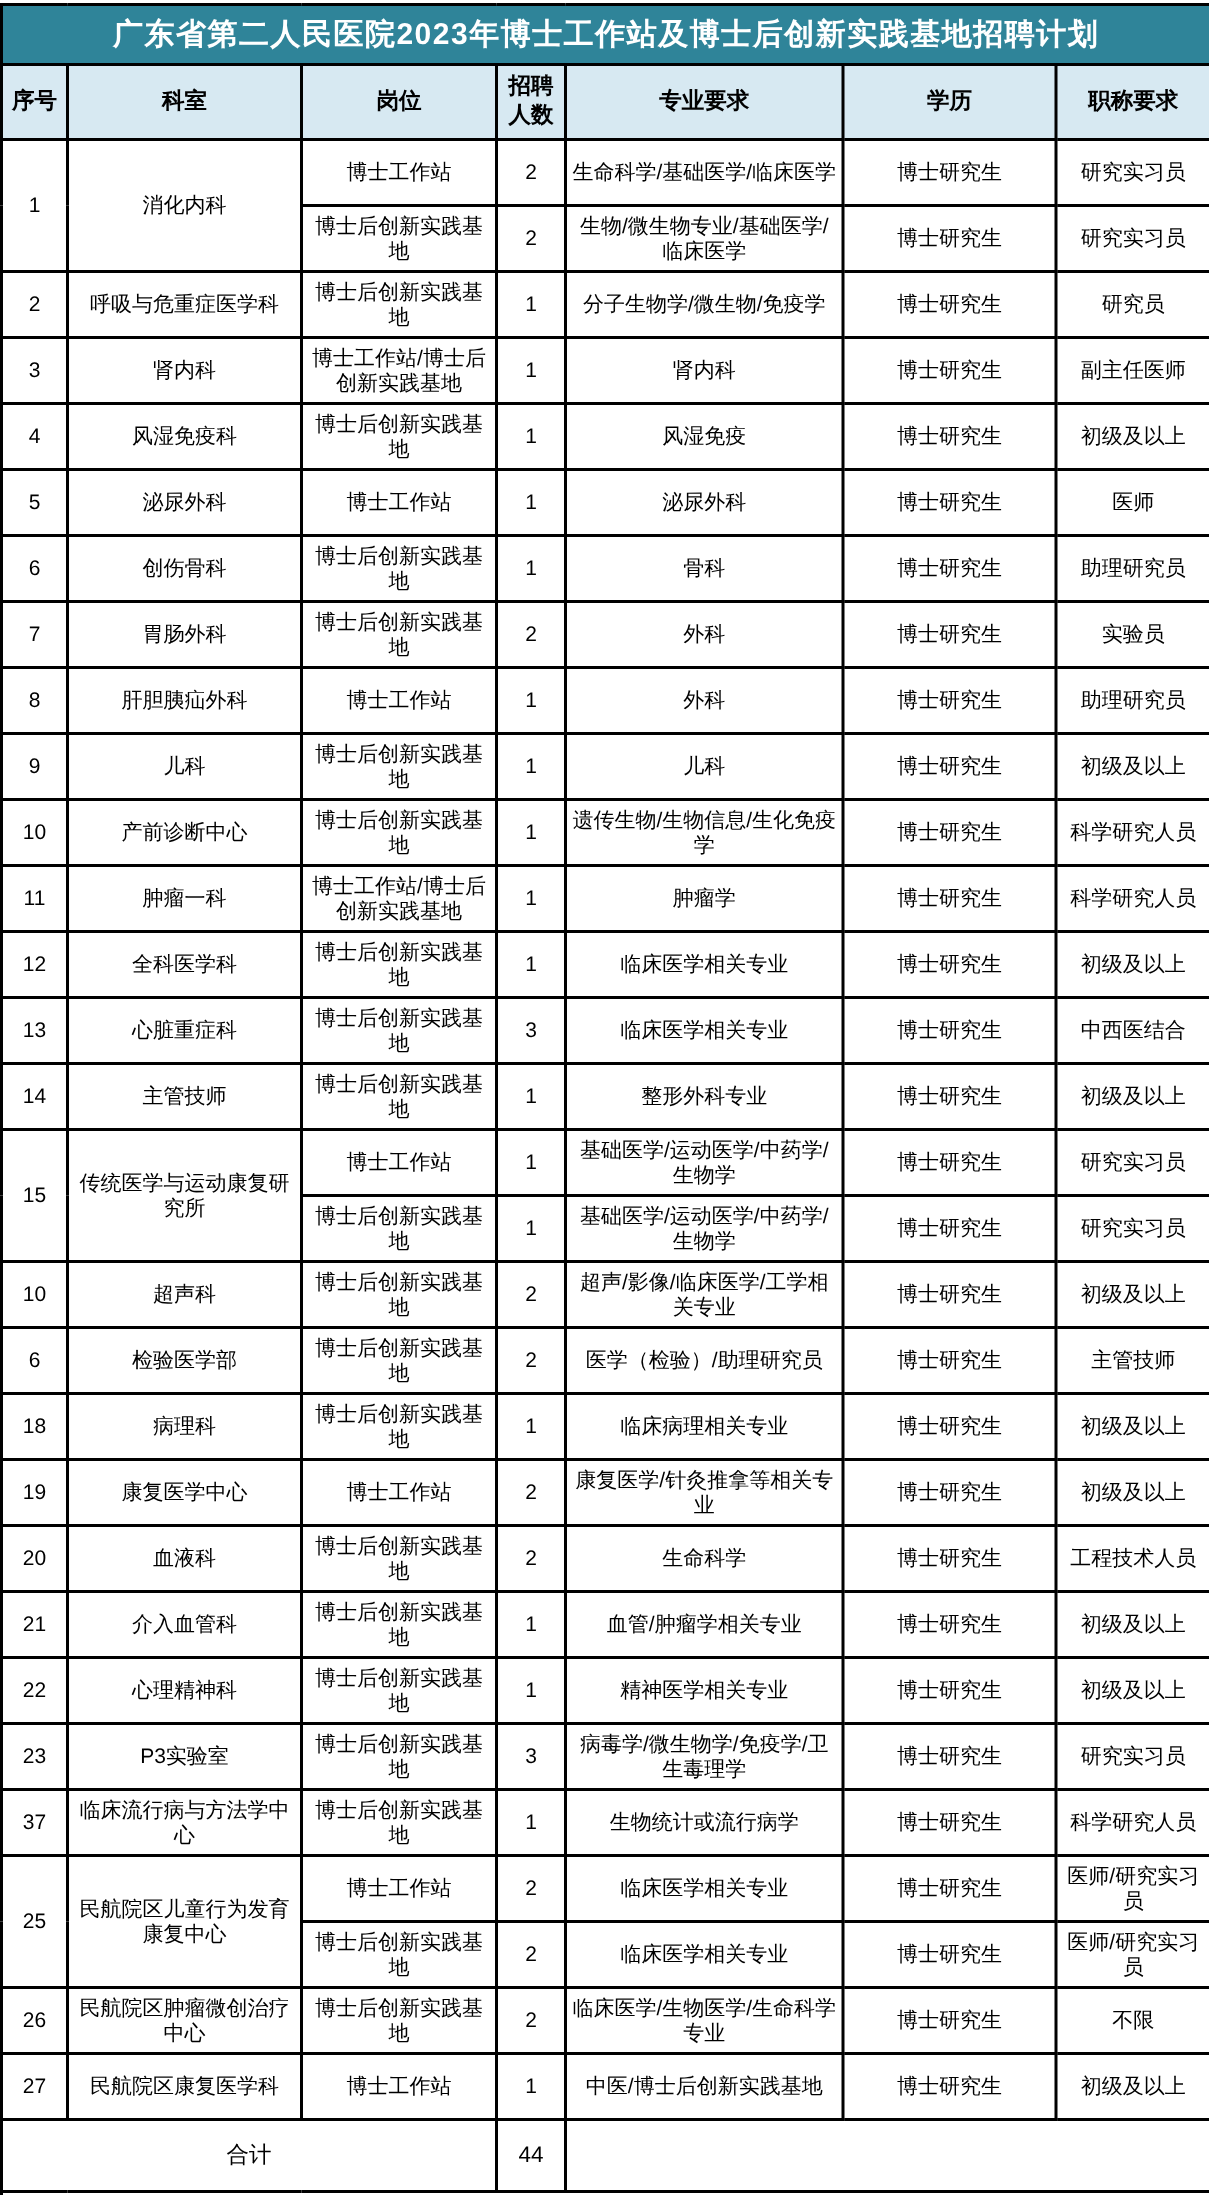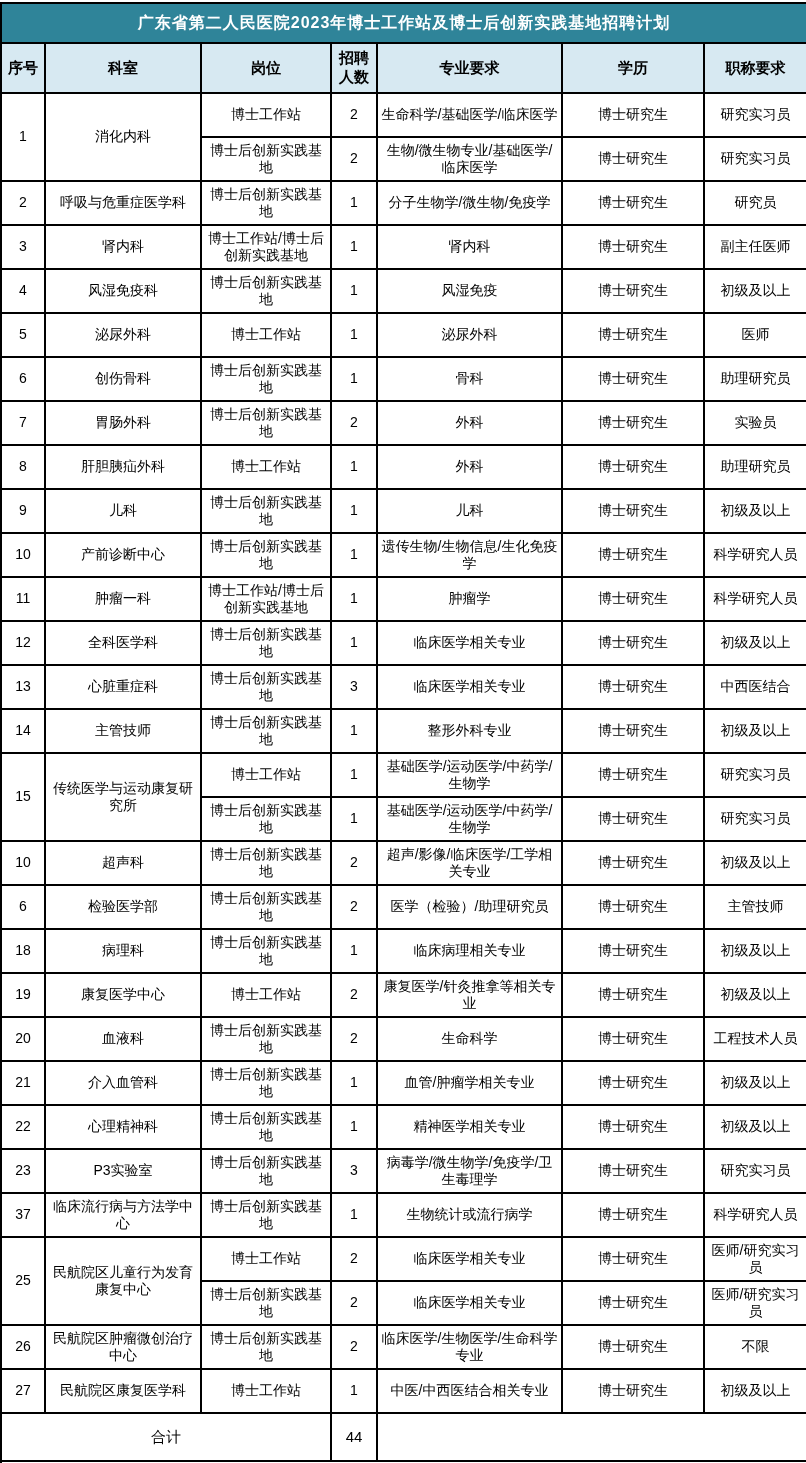--- a/index.html
+++ b/index.html
@@ -26,21 +26,21 @@
     vertical-align:middle;
     padding:2px 3px;
     font-size:14px;
     line-height:1.25;
     word-break:break-all;
     overflow-wrap:anywhere;
   }
   .title-cell{
     background:var(--title-bg,#2F8499);
     color:var(--title-text,#fff);
-    font-size:16px;
+    font-size:20px;
     font-weight:bold;
     height:34px;
     letter-spacing:1px;
   }
   th{
     background:var(--header-bg,#D7E9F2);
     font-size:15px;
     font-weight:bold;
     height:44px;
   }
@@ -336,21 +336,21 @@
         <td>2</td>
         <td>临床医学/生物医学/生命科学专业</td>
         <td>博士研究生</td>
         <td>不限</td>
       </tr>
       <tr>
         <td class="c-no" rowspan="1">27</td>
         <td rowspan="1">民航院区康复医学科</td>
         <td>博士工作站</td>
         <td>1</td>
-        <td>中医/中西医结合相关专业</td>
+        <td>中医/博士后创新实践基地</td>
         <td>博士研究生</td>
         <td>初级及以上</td>
       </tr>
     </tbody>
   <tfoot>
     <tr class="total-row">
       <td colspan="3">合计</td>
       <td>44</td>
       <td colspan="3"></td>
     </tr>

